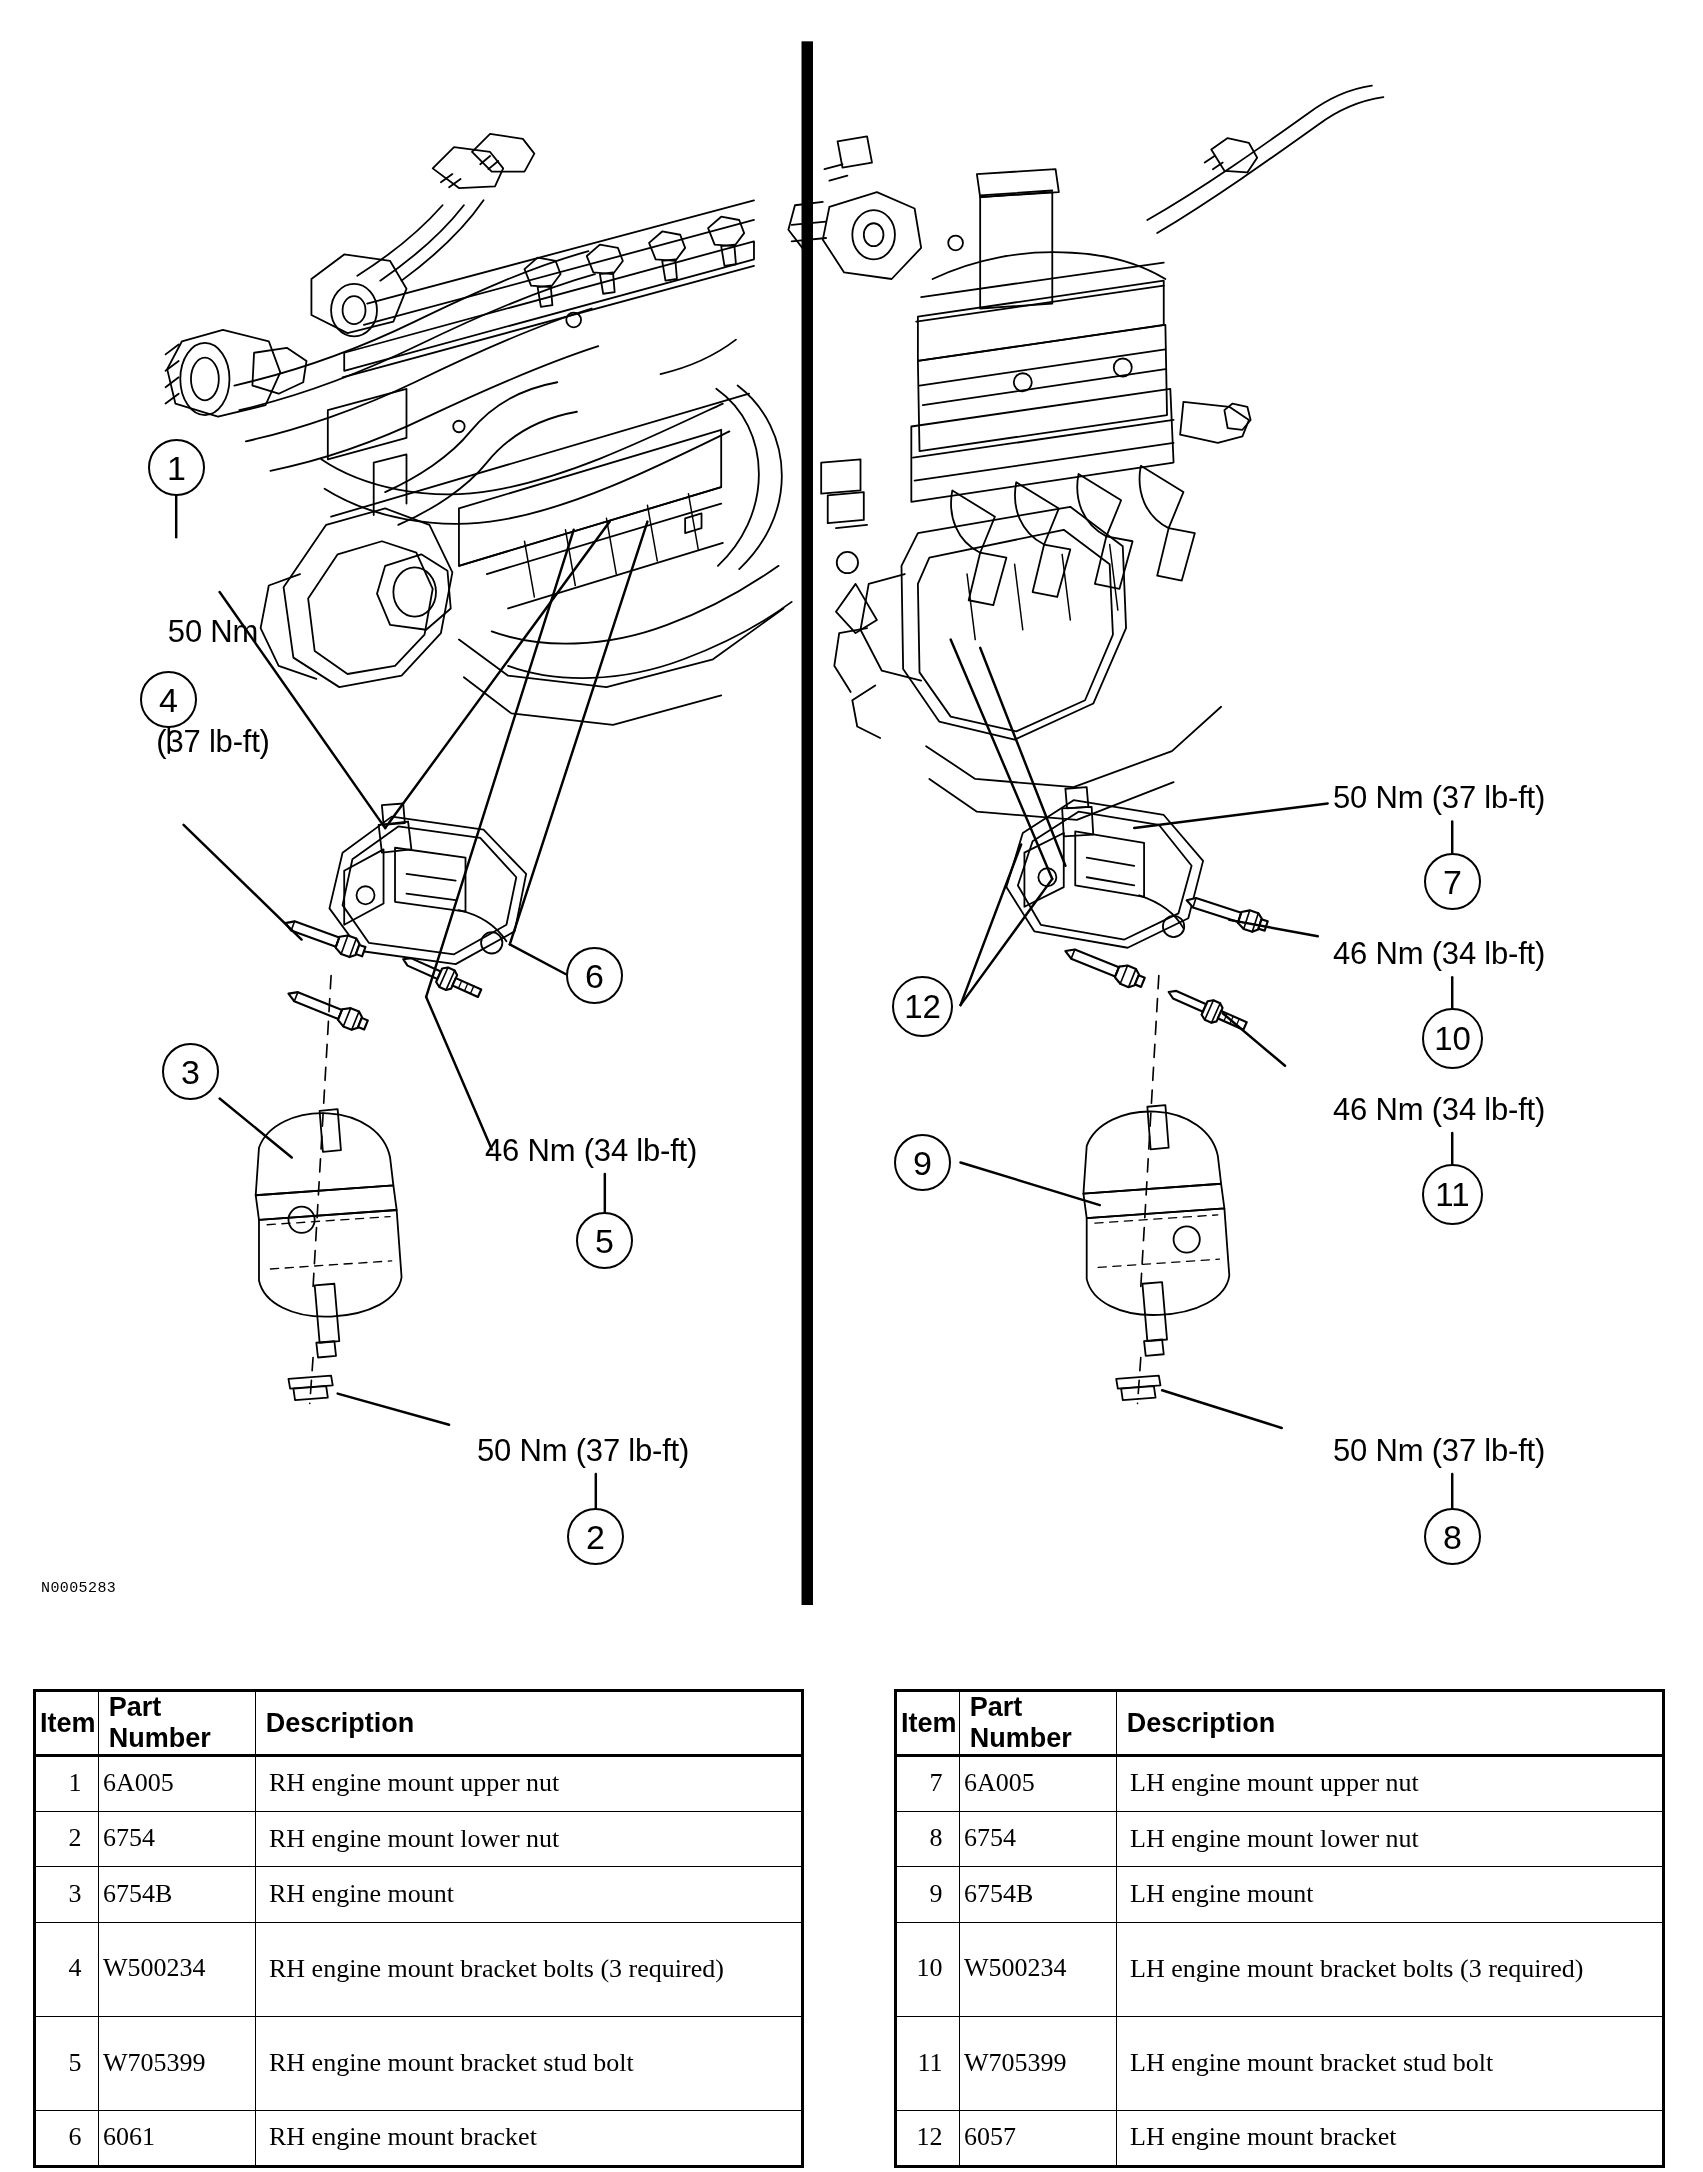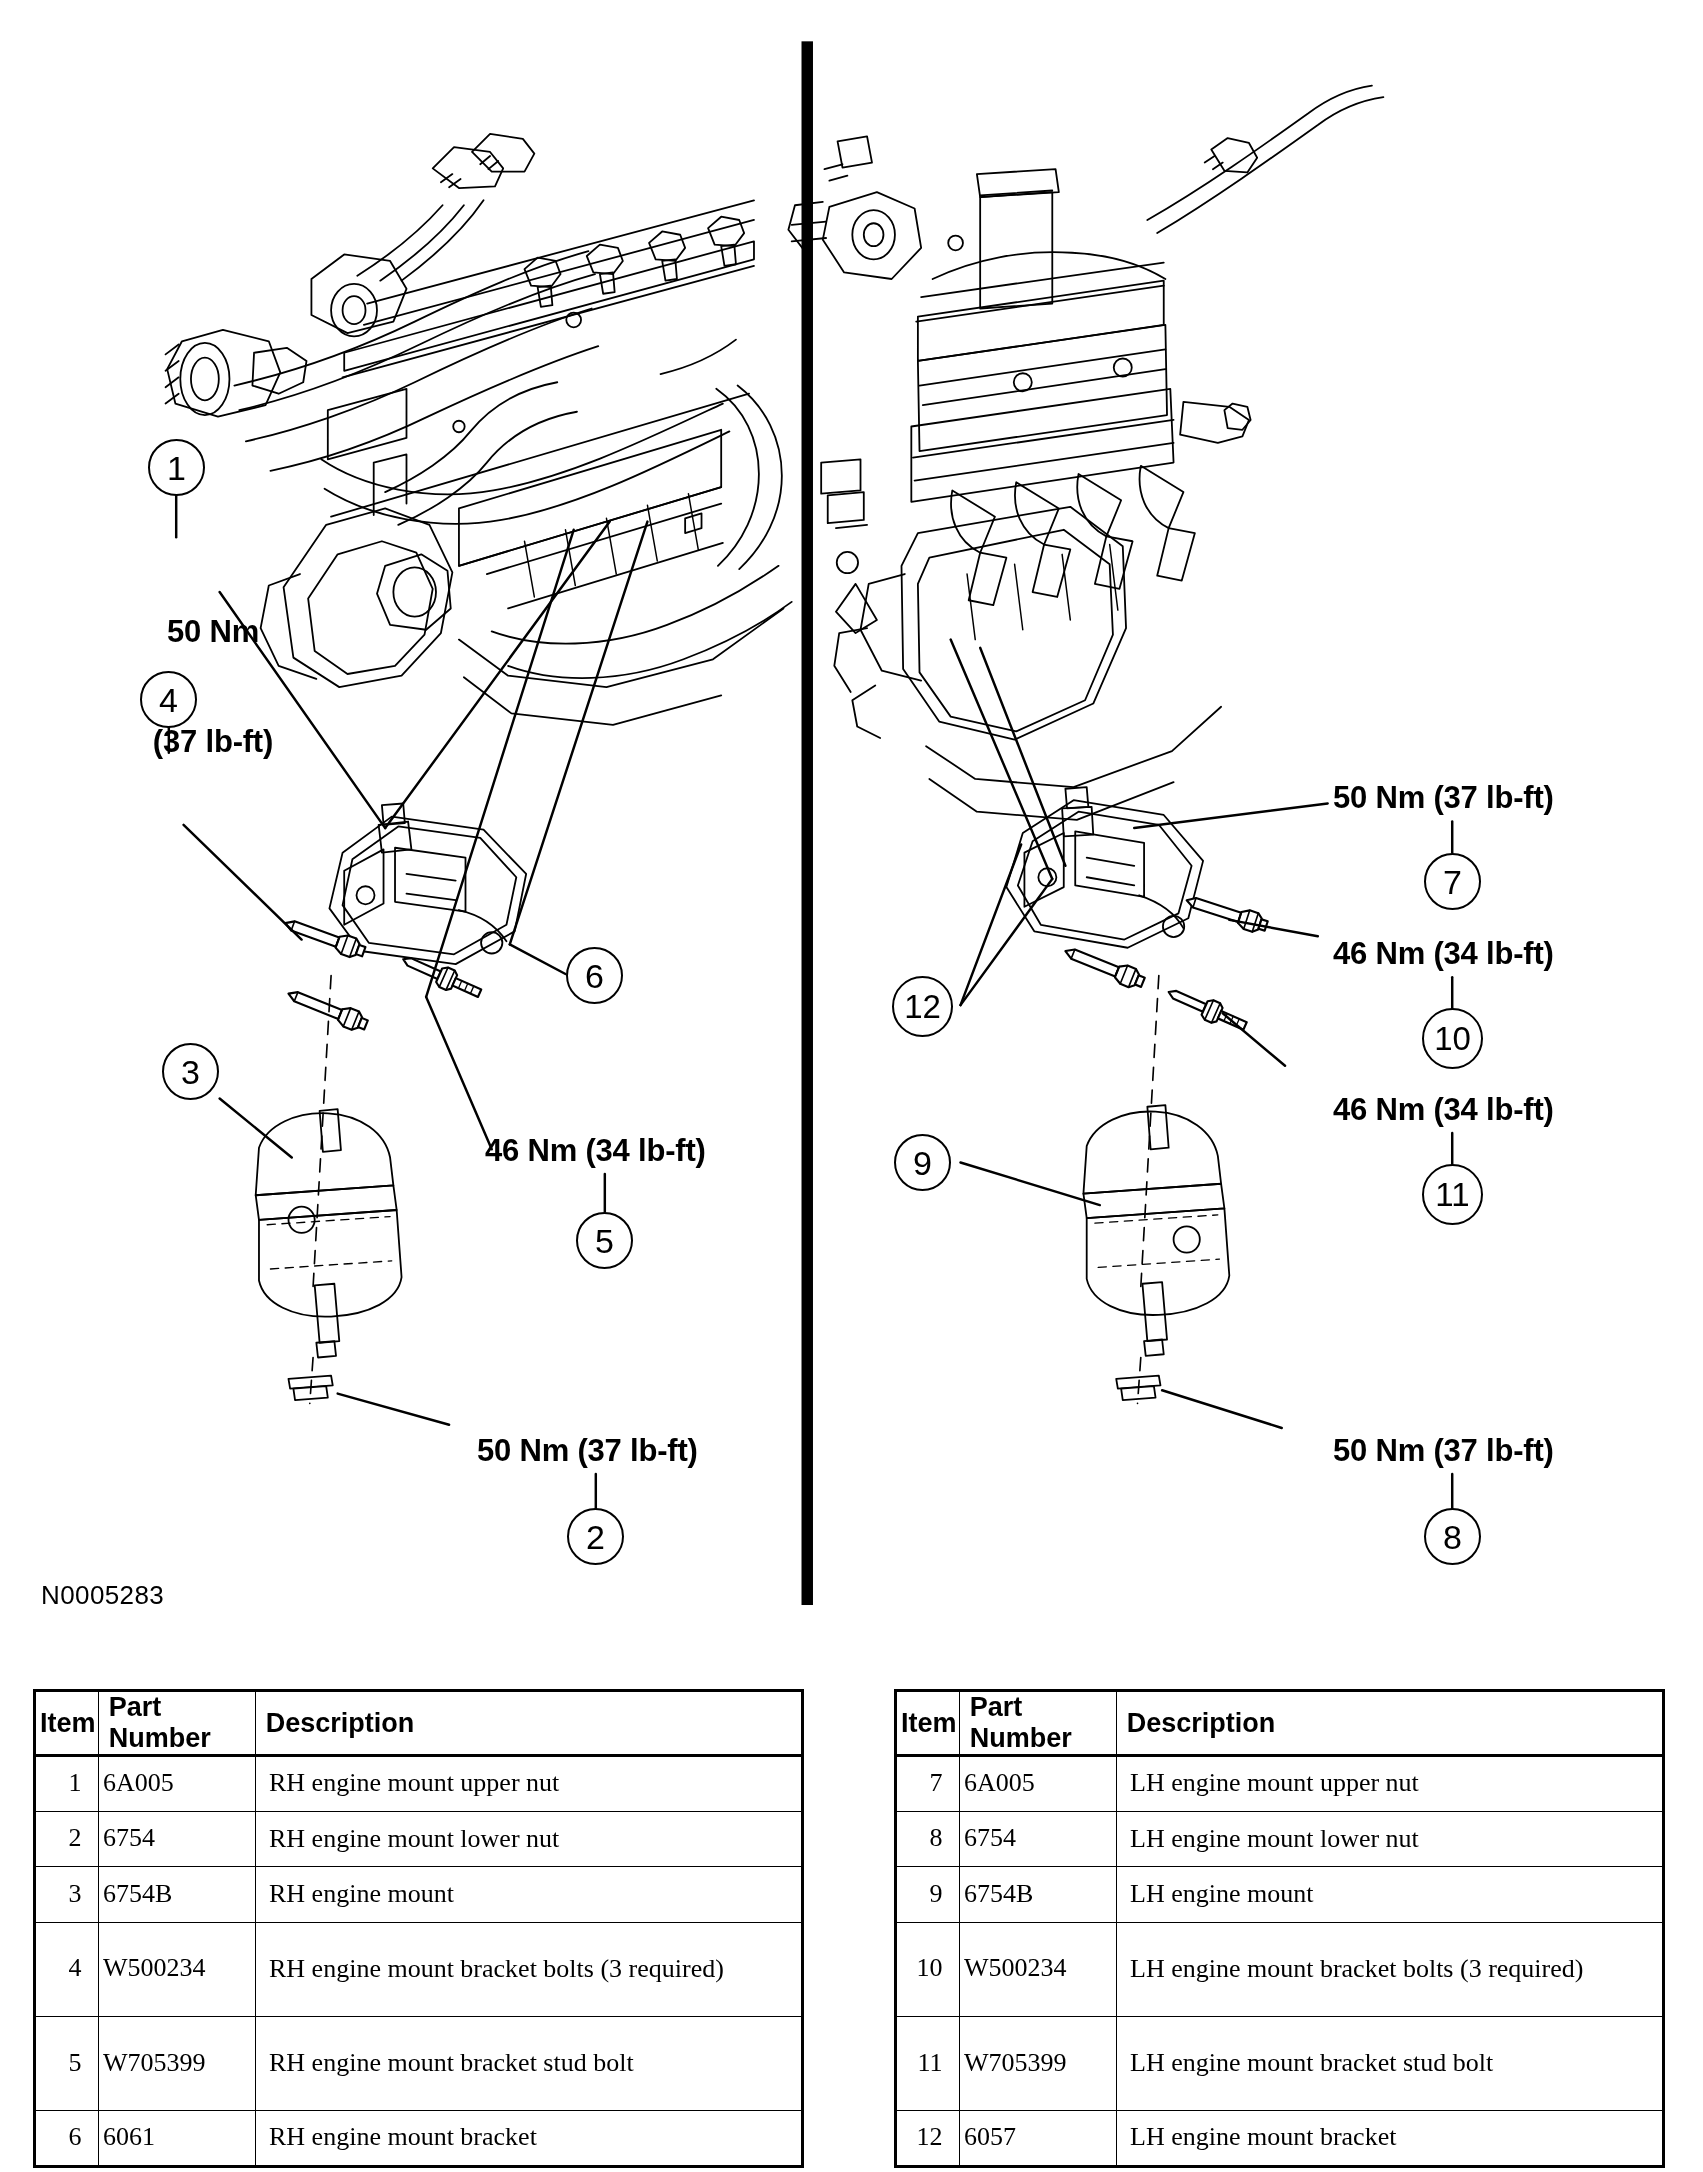--- a/index.html
+++ b/index.html
@@ -12,26 +12,26 @@
 
   
   .bubble{position:absolute;border:2.5px solid #000;border-radius:50%;
           display:flex;align-items:center;justify-content:center;
           font-family:"Liberation Sans",sans-serif;font-weight:400;
           background:#fff;box-sizing:border-box;}
   .bubble span{line-height:1;}
 
   
   .torque{position:absolute;font-family:"Liberation Sans",sans-serif;
-          font-weight:bold;color:#000;white-space:pre;letter-spacing:-0.2px;}
+          font-weight:normal;color:#000;white-space:pre;letter-spacing:-0.2px;}
   .torque.two-line{line-height:1.18;}
 
   
-  #figid{position:absolute;left:41px;top:1580px;font-family:Liberation Sans, sans-serif;
-         font-size:26px;font-weight:400;color:#000;letter-spacing:0.4px;}
+  #figid{position:absolute;left:41px;top:1580px;font-family:Liberation Mono, monospace;
+         font-size:15px;font-weight:400;color:#000;letter-spacing:0.4px;}
 
   
   .ptable{position:absolute;border-collapse:collapse;table-layout:fixed;background:#fff;}
   .ptable td,.ptable th{border:1.6px solid #000;padding:0;vertical-align:middle;}
   .ptable thead th{border-bottom:3.3px solid #000;}
   .ptable{border:3.3px solid #000;}
   .ptable .c-item{width:64px;}
   .ptable .c-part{width:157px;}
   .ptable .c-desc{width:auto;}
   .ptable thead th{font-family:"Liberation Sans",sans-serif;font-weight:bold;font-size:27px;

